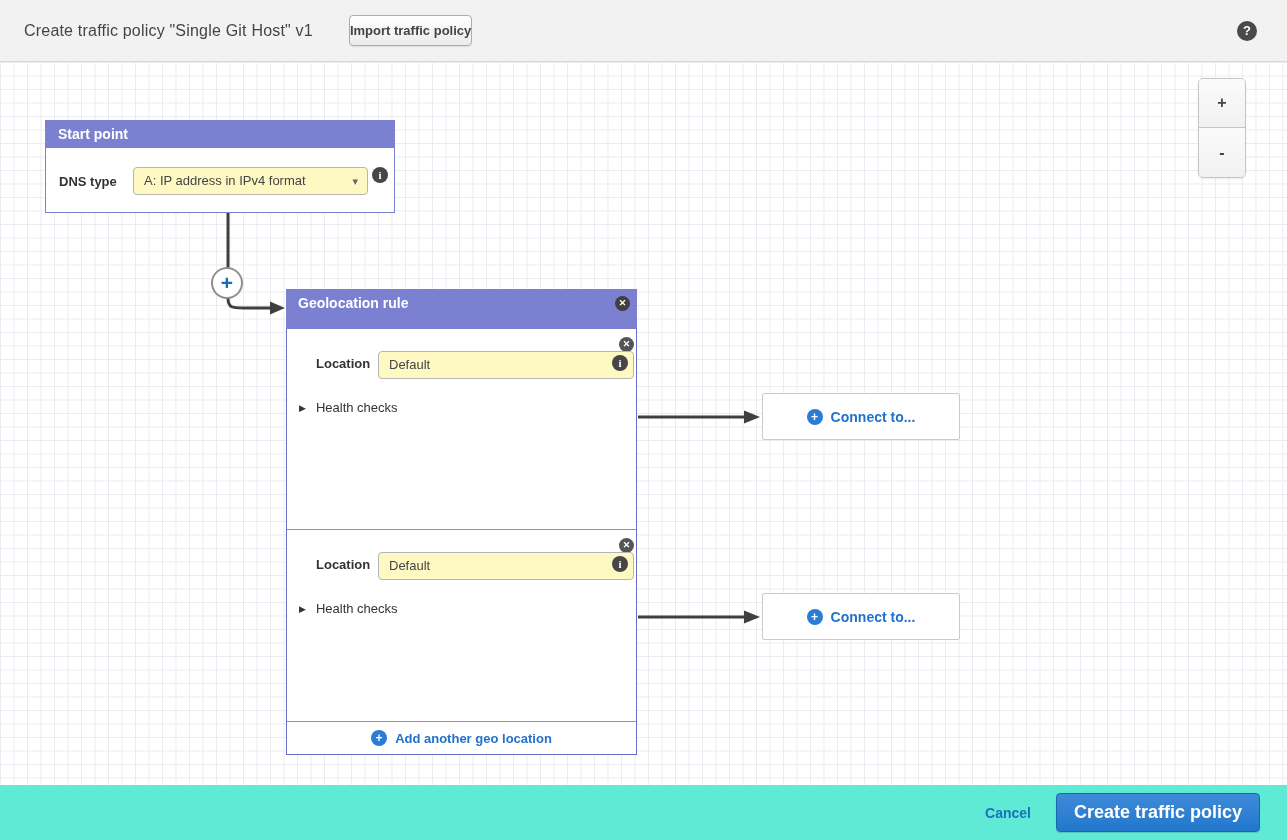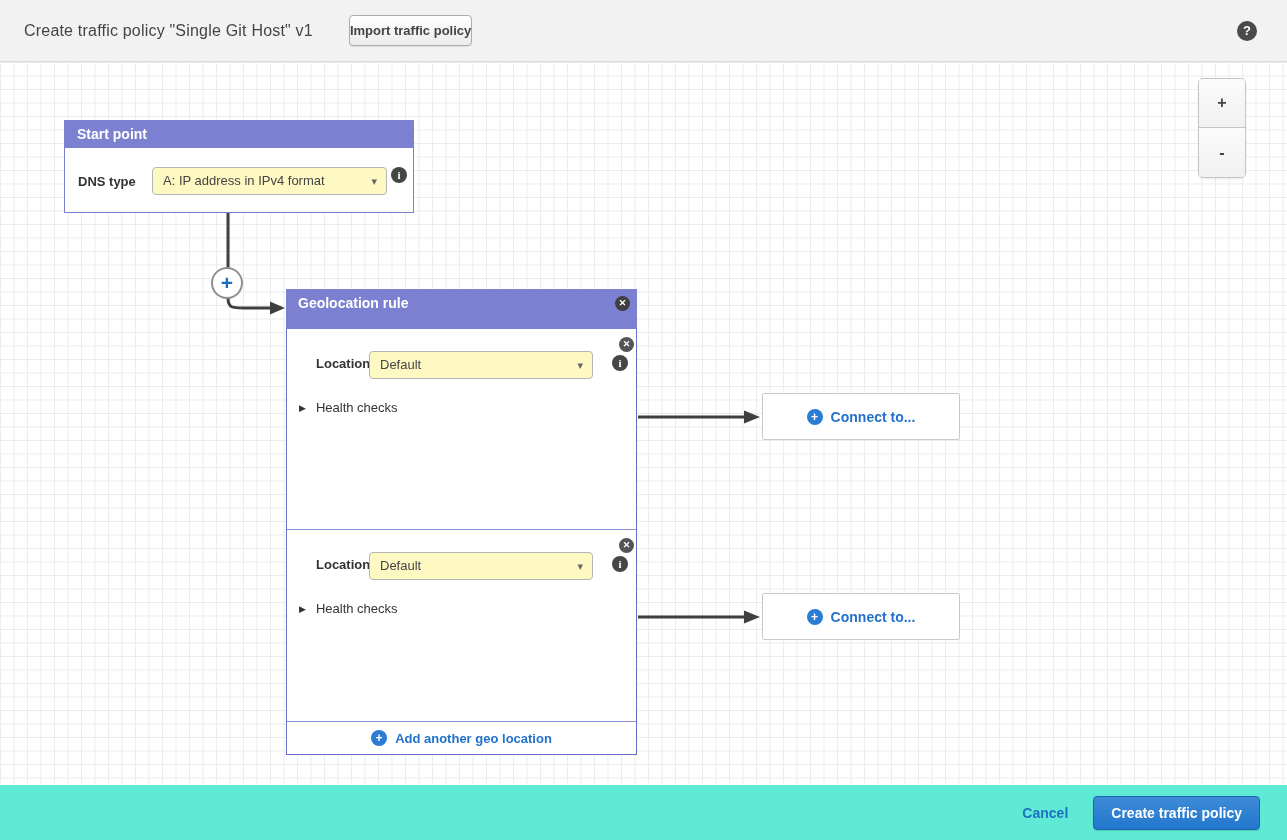--- a/index.html
+++ b/index.html
@@ -79,21 +79,21 @@
     width: 15px; height: 15px; font-size: 9px; font-weight: bold; line-height: 15px;
     background: #555;
   }
   .plus-badge {
     display: inline-block; width: 16px; height: 16px; border-radius: 50%;
     background: #2a7cd5; color: #fff; font-size: 12px; font-weight: bold;
     text-align: center; line-height: 16px; margin-right: 8px;
   }
 
   
-  .start-node { left: 64px; top: 58px; width: 350px; height: 93px; border: 1px solid #7b80d0; }
+  .start-node { left: 45px; top: 58px; width: 350px; height: 93px; border: 1px solid #7b80d0; }
   .start-body { position: relative; height: 64px; }
   .start-body .lbl { position: absolute; left: 13px; top: 26px; }
   .start-body .dropdown { left: 87px; top: 19px; width: 235px; }
   .start-body .info-icon { position: absolute; left: 326px; top: 19px; }
 
   
   .plus-circle {
     position: absolute; left: 211px; top: 205px; width: 32px; height: 32px;
     border-radius: 50%; background: #fff; border: 2px solid #8f8f8f;
     color: #1a6bb8; font-size: 21px; font-weight: bold; text-align: center;
@@ -102,21 +102,21 @@
 
   
   .geo-node { left: 286px; top: 228px; width: 351px; height: 465px; border: 1px solid #686dc8; border-top: none; }
   .geo-node .node-hdr { position: relative; margin: -1px -1px 0 -1px; height: 40px; line-height: 28px; }
   .geo-node .hdr-close { position: absolute; right: 7px; top: 7px; background: #3f3f3f; }
   .geo-section { position: relative; }
   .geo-section.s1 { height: 200px; }
   .geo-section.s2 { height: 205px; border-top: 1px solid #8b8fd6; }
   .geo-section .close-icon { position: absolute; left: 332px; top: 8px; }
   .geo-section .lbl { position: absolute; left: 29px; top: 27px; }
-  .geo-section .dropdown { left: 82px; top: 22px; width: 224px; }
+  .geo-section .dropdown { left: 91px; top: 22px; width: 256px; }
   .geo-section .info-icon { position: absolute; left: 325px; top: 26px; }
   .health-row {
     position: absolute; left: 12px; top: 71px; cursor: pointer;
     font-size: 13px; color: #333; display: flex; align-items: center;
   }
   .health-row .tri { font-size: 9px; color: #333; margin-right: 10px; }
   .geo-footer {
     position: absolute; left: 0; bottom: 0; width: 100%; height: 33px;
     border-top: 1px solid #8b8fd6; display: flex; align-items: center; justify-content: center;
     cursor: pointer; background: #fff;
@@ -137,21 +137,21 @@
   .actionbar {
     position: absolute; left: 0; top: 785px; width: 100%; height: 55px;
     background: #5eead4; display: flex; align-items: center; justify-content: flex-end;
   }
   .cancel-link {
     font-size: 14px; font-weight: bold; color: #1f6fc0;
     text-decoration: none; cursor: pointer; margin-right: 25px;
   }
   .create-btn {
     margin-right: 27px; padding: 8px 17px; font-family: inherit;
-    font-size: 14px; font-weight: bold; color: #fff;
+    font-size: 18px; font-weight: bold; color: #fff;
     background: linear-gradient(#3e8bd8, #2277cc);
     border: 1px solid #1c66ae; border-radius: 4px; cursor: pointer;
     box-shadow: 0 1px 1px rgba(0,0,0,0.15);
   }
 </style>
 </head>
 <body>
 
 <div class="app">
 

